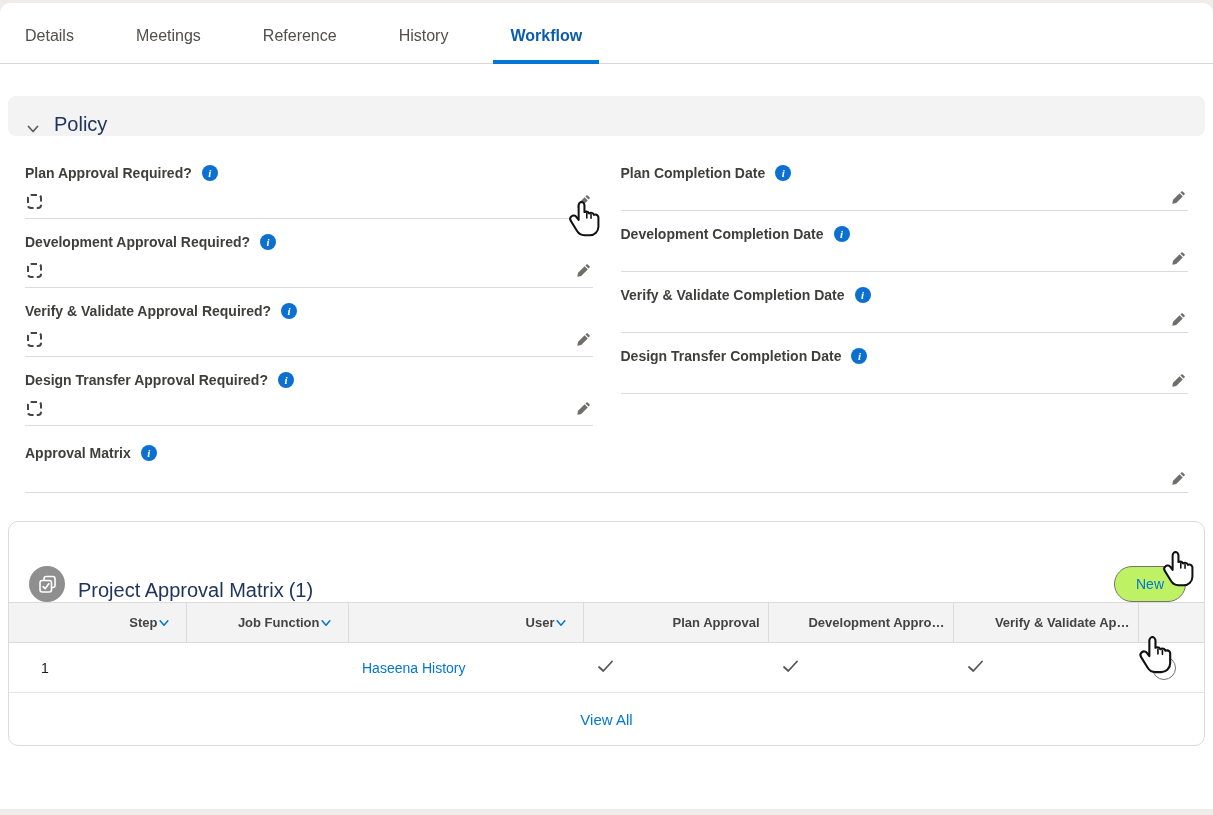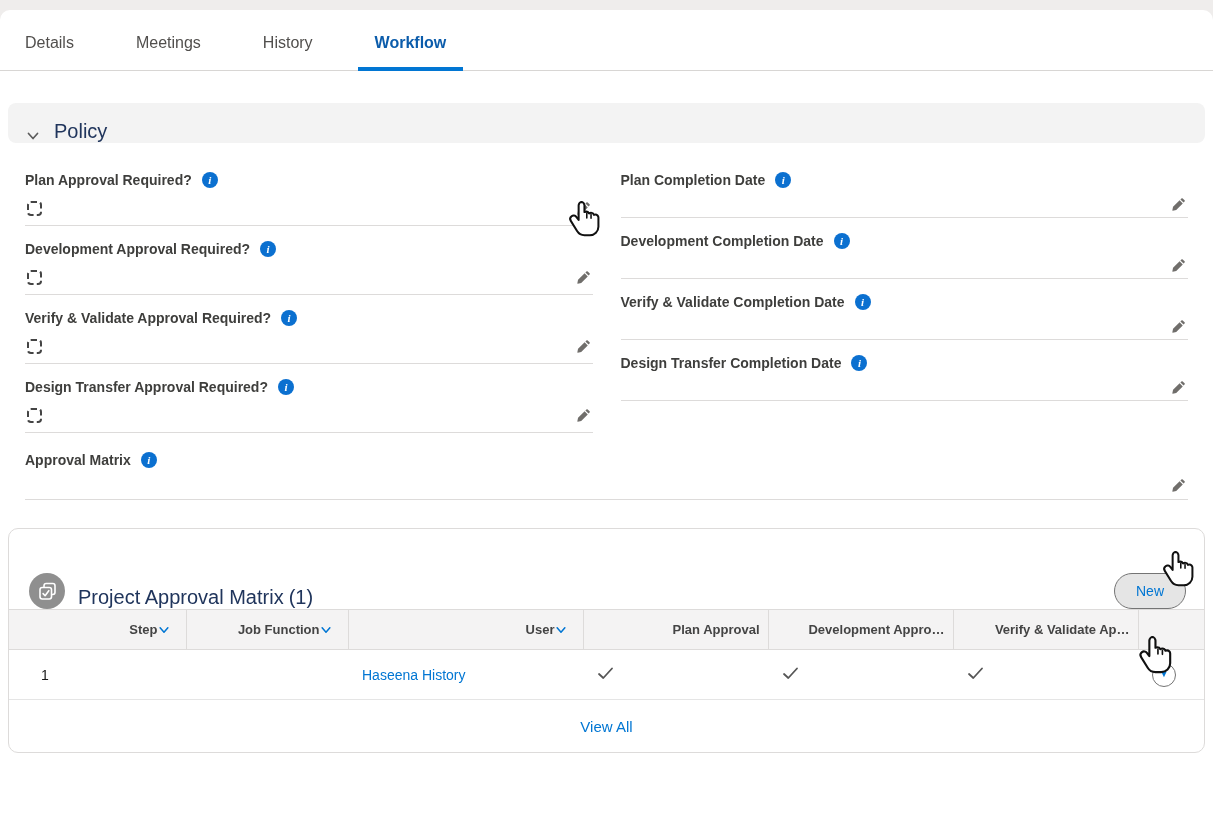--- a/index.html
+++ b/index.html
@@ -5,21 +5,21 @@
   * { margin:0; padding:0; box-sizing:border-box; }
   html,body { width:1213px; height:815px; }
   body {
     font-family:"Liberation Sans", sans-serif;
     background:#efedec;
     position:relative;
     overflow:hidden;
     color:#181818;
   }
   .sheet {
-    position:absolute; top:10px; left:0; width:1213px; height:806px;
+    position:absolute; top:3px; left:0; width:1213px; height:806px;
     background:#ffffff; border-radius:10px 10px 0 0;
   }
 
   
   .tabbar { display:flex; padding:0 25px; border-bottom:1px solid #d8d6d4; }
   .tab {
     font-size:16px; color:#514f4d; padding:24px 0 18px; margin-right:62px;
     position:relative; cursor:pointer; white-space:nowrap; background:none; border:none;
     font-family:inherit;
   }
@@ -70,21 +70,21 @@
   }
   .card-head { height:80px; display:flex; align-items:flex-end; padding:0 18px 0 20px; }
   .obj-icon {
     width:36px; height:36px; border-radius:50%; background:#8f8f8f;
     display:flex; align-items:center; justify-content:center; flex:0 0 auto;
   }
   .card-title { font-size:20px; color:#20355c; margin-left:13px; font-weight:normal; }
   .card-title .count { margin-left:5px; }
   .btn-new {
     margin-left:auto; height:36px; padding:0 21px; border-radius:18px;
-    border:1px solid #747474; background:#e5e5e5; color:#0176d3; font-size:14px;
+    border:1px solid #747474; background:#bef264; color:#0176d3; font-size:14px;
     font-family:inherit; cursor:pointer;
   }
 
   table { width:100%; border-collapse:collapse; table-layout:fixed; }
   th {
     height:40px; background:#f4f3f3; border-top:1px solid #dddbda;
     border-bottom:1px solid #dddbda; border-right:1px solid #dddbda;
     font-size:13px; font-weight:bold; color:#444; text-align:left;
     padding:0 8px 0 14px; white-space:nowrap; overflow:hidden; cursor:pointer;
   }
@@ -110,20 +110,21 @@
   .cursor { position:absolute; z-index:20; pointer-events:none; }
 </style>
 </head>
 <body>
 
 <div class="sheet">
 
   <nav class="tabbar">
     <button class="tab">Details</button>
     <button class="tab">Meetings</button>
+    <button class="tab">Reference</button>
     <button class="tab">History</button>
     <button class="tab active">Workflow</button>
   </nav>
 
   <div class="section-head">
     <span class="chev">
       <svg width="14" height="14" viewBox="0 0 14 14">
           <polyline points="2.5,4.5 7,9.5 11.5,4.5" fill="none" stroke="#5c5c5c" stroke-width="1.7" stroke-linecap="round" stroke-linejoin="round"></polyline>
         </svg>
     </span>

